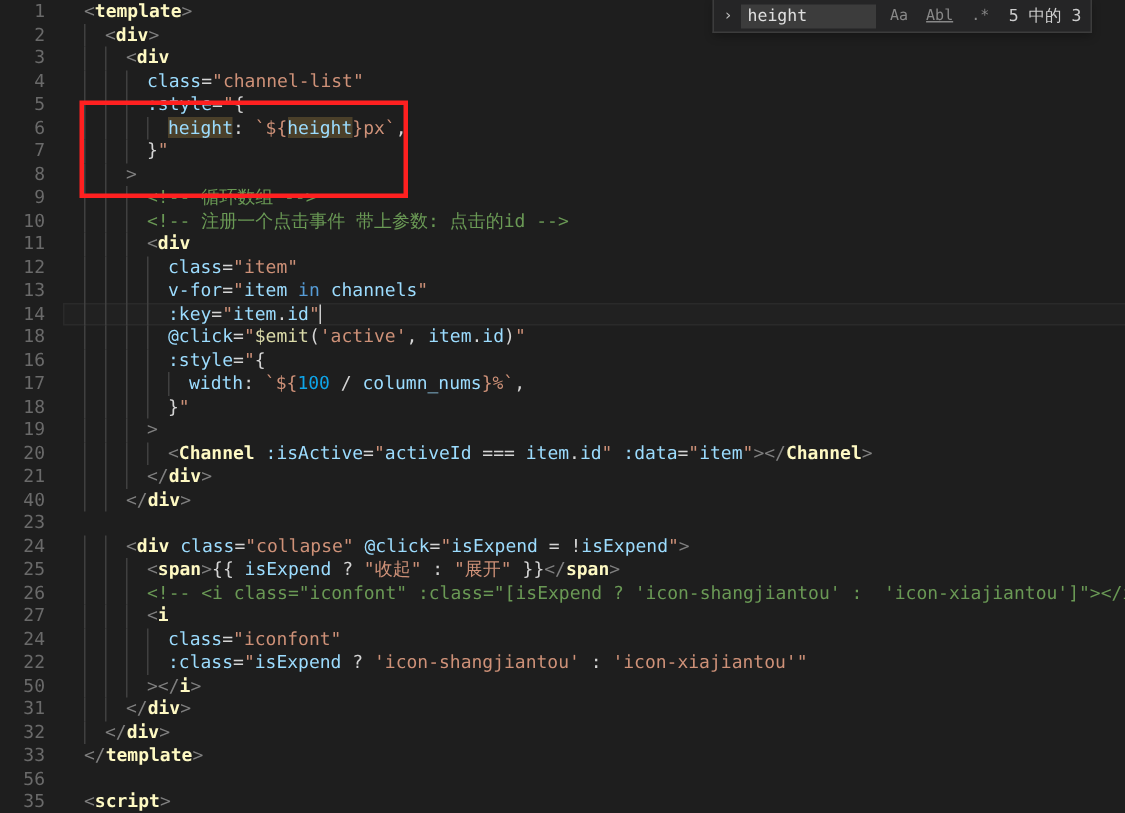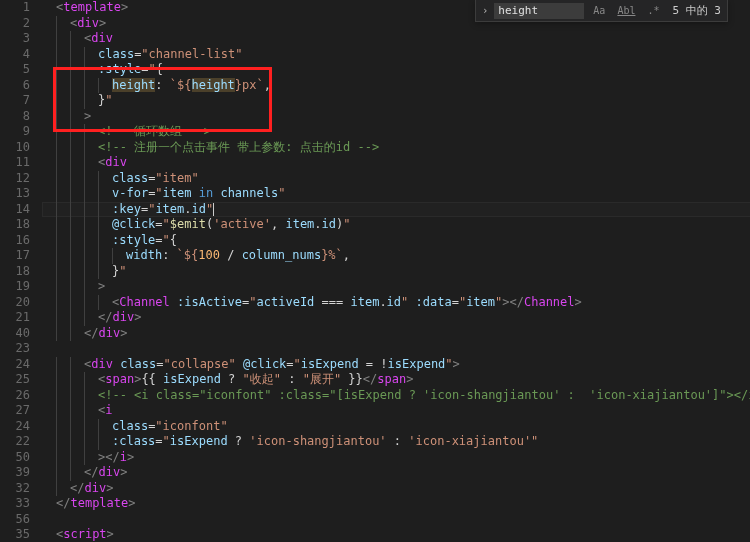--- a/index.html
+++ b/index.html
@@ -80,28 +80,28 @@
     }
     .indent-guide {
       position: absolute;
       top: 0;
       bottom: 0;
       width: 1px;
       background: #404040;
     }
     .ln { color: #6a6a6a; }
     .tag { color: #808080; }
-    .tagname { color: #d946ef; }
+    .tagname { color: #fef9c3; font-weight: bold; }
     .attr { color: #9cdcfe; }
     .str { color: #ce9178; }
     .kw { color: #569cd6; }
     .cm { color: #6a9955; }
     .w { color: #d4d4d4; }
     .fn { color: #dcdcaa; }
-    .num { color: #fdba74; }
+    .num { color: #0ea5e9; }
     .hl { background: rgba(255,200,90,0.2); }
     .cursor-line { background: rgba(255,255,255,0.015); box-shadow: inset 0 0 0 1px #2a2a2a; }
     .redbox {
       position: absolute;
       border: 3px solid #ff2020;
       pointer-events: none;
       z-index: 30;
     }
     .cursor-caret::after {
       content: "";
@@ -150,21 +150,21 @@
       <div class="line ln">21</div>
       <div class="line ln">40</div>
       <div class="line ln">23</div>
       <div class="line ln">24</div>
       <div class="line ln">25</div>
       <div class="line ln">26</div>
       <div class="line ln">27</div>
       <div class="line ln">24</div>
       <div class="line ln">22</div>
       <div class="line ln">50</div>
-      <div class="line ln">39</div>
+      <div class="line ln">31</div>
       <div class="line ln">32</div>
       <div class="line ln">33</div>
       <div class="line ln">56</div>
       <div class="line ln">35</div>
     </div>
   <div class="code" id="code">
     <div class="redbox" id="redbox" style="left: 11px; top: 67px; width: 219px; height: 65px;"></div>
   <div class="line"><span style="padding-left: 14px;"><span class="tag">&lt;</span><span class="tagname">template</span><span class="tag">&gt;</span></span></div>
       <div class="line"><span class="indent-guide" style="left: 14px;"></span><span style="padding-left: 28px;"><span class="tag">&lt;</span><span class="tagname">div</span><span class="tag">&gt;</span></span></div>
       <div class="line"><span class="indent-guide" style="left: 14px;"></span><span class="indent-guide" style="left: 28px;"></span><span style="padding-left: 42px;"><span class="tag">&lt;</span><span class="tagname">div</span></span></div>

